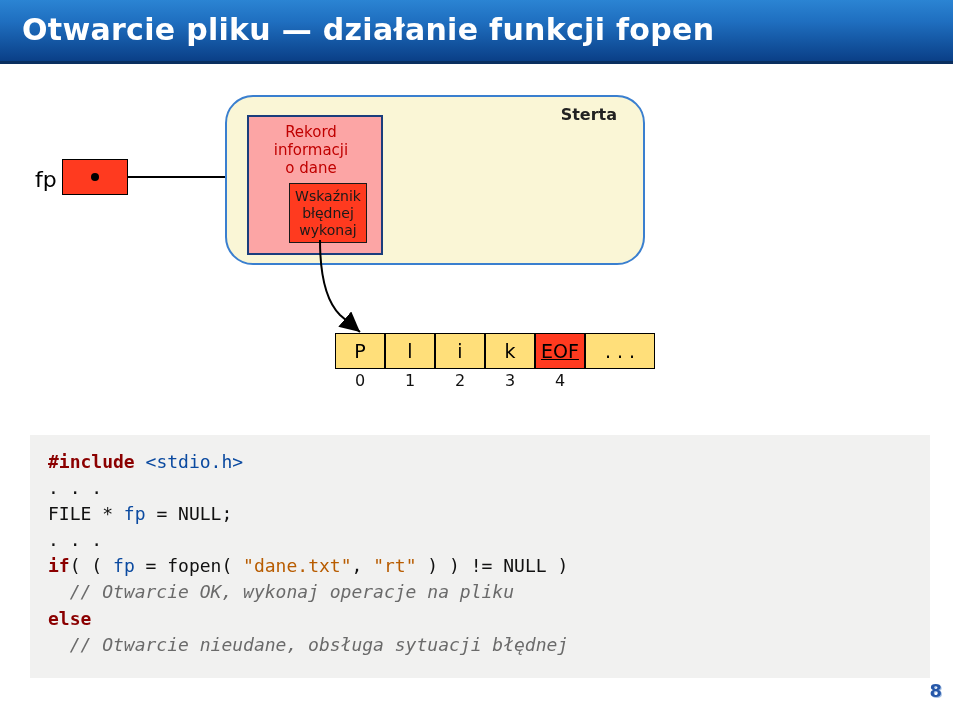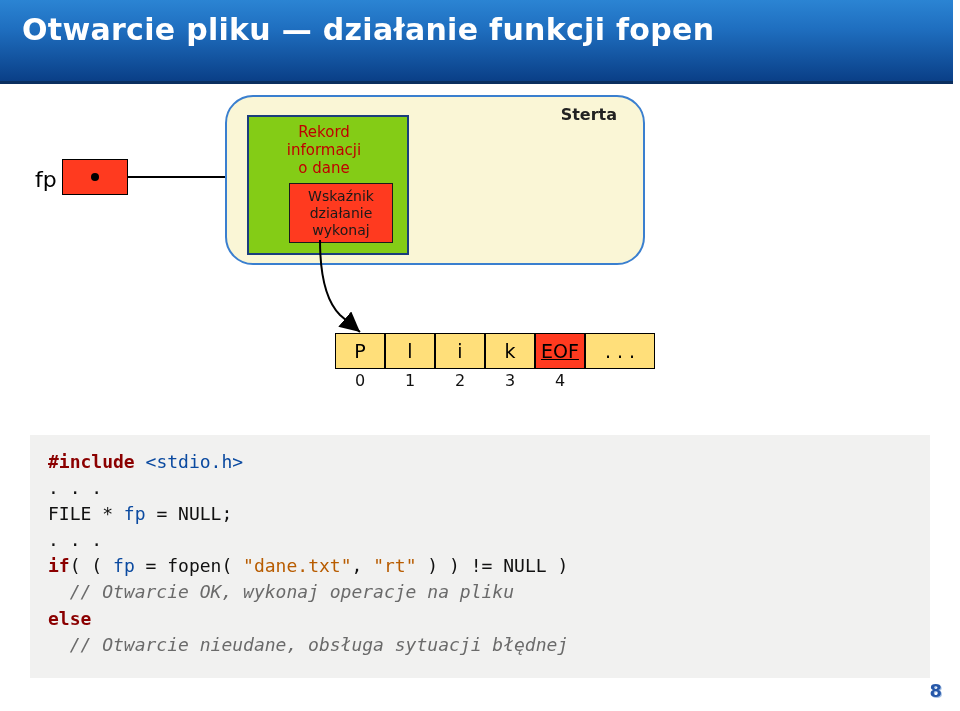--- a/index.html
+++ b/index.html
@@ -1,29 +1,29 @@
 <!DOCTYPE html>
 <html><head>
 <meta charset="utf-8">
 <style>
   * { box-sizing: border-box; margin: 0; padding: 0; }
   html, body { width: 960px; height: 711px; background: #fff; font-family: "DejaVu Sans", Verdana, sans-serif; color: #000; }
   .slide { position: relative; width: 960px; height: 711px; }
-  .title-bar { position: absolute; top: 0; left: 0; right: 7px; height: 84px; background: linear-gradient(to bottom, #2b84d3 0%, #1f6fc0 35%, #0a3f87 100%); border-bottom: 3px solid #0a2f60; }
+  .title-bar { position: absolute; top: 0; left: 0; right: 7px; height: 64px; background: linear-gradient(to bottom, #2b84d3 0%, #1f6fc0 35%, #0a3f87 100%); border-bottom: 3px solid #0a2f60; }
   .title-bar h1 { color: #fff; font-weight: 700; font-size: 30px; padding: 12px 22px; letter-spacing: 0.3px; }
 
   .diagram { position: absolute; top: 85px; left: 0; width: 960px; height: 330px; }
 
   .fp-label { position: absolute; left: 35px; top: 82px; font-size: 22px; font-weight: 400; }
   .fp-box { position: absolute; left: 62px; top: 74px; width: 66px; height: 36px; background: #ff3a1f; border: 1px solid #000; display: flex; align-items: center; justify-content: center; }
   .dot { width: 8px; height: 8px; background: #000; border-radius: 50%; }
 
   .heap { position: absolute; left: 225px; top: 10px; width: 420px; height: 170px; border: 2px solid #3a7fcf; border-radius: 28px; background: #faf6d6; }
   .heap-label { position: absolute; right: 26px; top: 8px; font-size: 16px; font-weight: 700; color: #222; }
-  .record { position: absolute; left: 20px; top: 18px; width: 162px; border: 2px solid #1a3d7c; background: #84cc16; padding: 6px 14px 10px 6px; }
+  .record { position: absolute; left: 20px; top: 18px; width: 136px; border: 2px solid #1a3d7c; background: #fca5a5; padding: 6px 14px 10px 6px; }
   .record .rec-title { font-size: 15px; color: #c00000; text-align: center; line-height: 1.2; }
   .ptr-box { margin-top: 6px; border: 1px solid #1a1a1a; background: #ff3a1f; color: #1a1a1a; font-size: 14px; text-align: center; padding: 4px 2px; line-height: 1.2; margin-left: 34px; }
 
   .buffer { position: absolute; left: 335px; top: 248px; }
   .buf-row { display: flex; }
   .buf-cell { width: 50px; height: 36px; border: 1px solid #000; display: flex; align-items: center; justify-content: center; font-size: 19px; background: #ffdf7a; }
   .buf-cell.eof { background: #ff3a1f; text-decoration: underline; }
   .idx-row { display: flex; margin-top: 2px; }
   .idx-cell { width: 50px; text-align: center; font-size: 16px; color: #111; }
 
@@ -59,21 +59,21 @@
     <div class="heap">
       <div class="heap-label">Sterta</div>
       <div class="record">
         <div class="rec-title">
           <span>Rekord</span><br>
           <span>informacji</span><br>
           <span>o dane</span>
         </div>
         <div class="ptr-box">
           <span>Wskaźnik</span><br>
-          <span>działanie</span><br>
+          <span>błędnej</span><br>
           <span>wykonaj</span>
         </div>
       </div>
     </div>
 
     <svg class="conn">
       <defs>
         <marker id="ah" markerWidth="12" markerHeight="12" refX="10" refY="5" orient="auto">
           <path d="M0,0 L10,5 L0,10 Z" fill="#000"></path>
         </marker>

